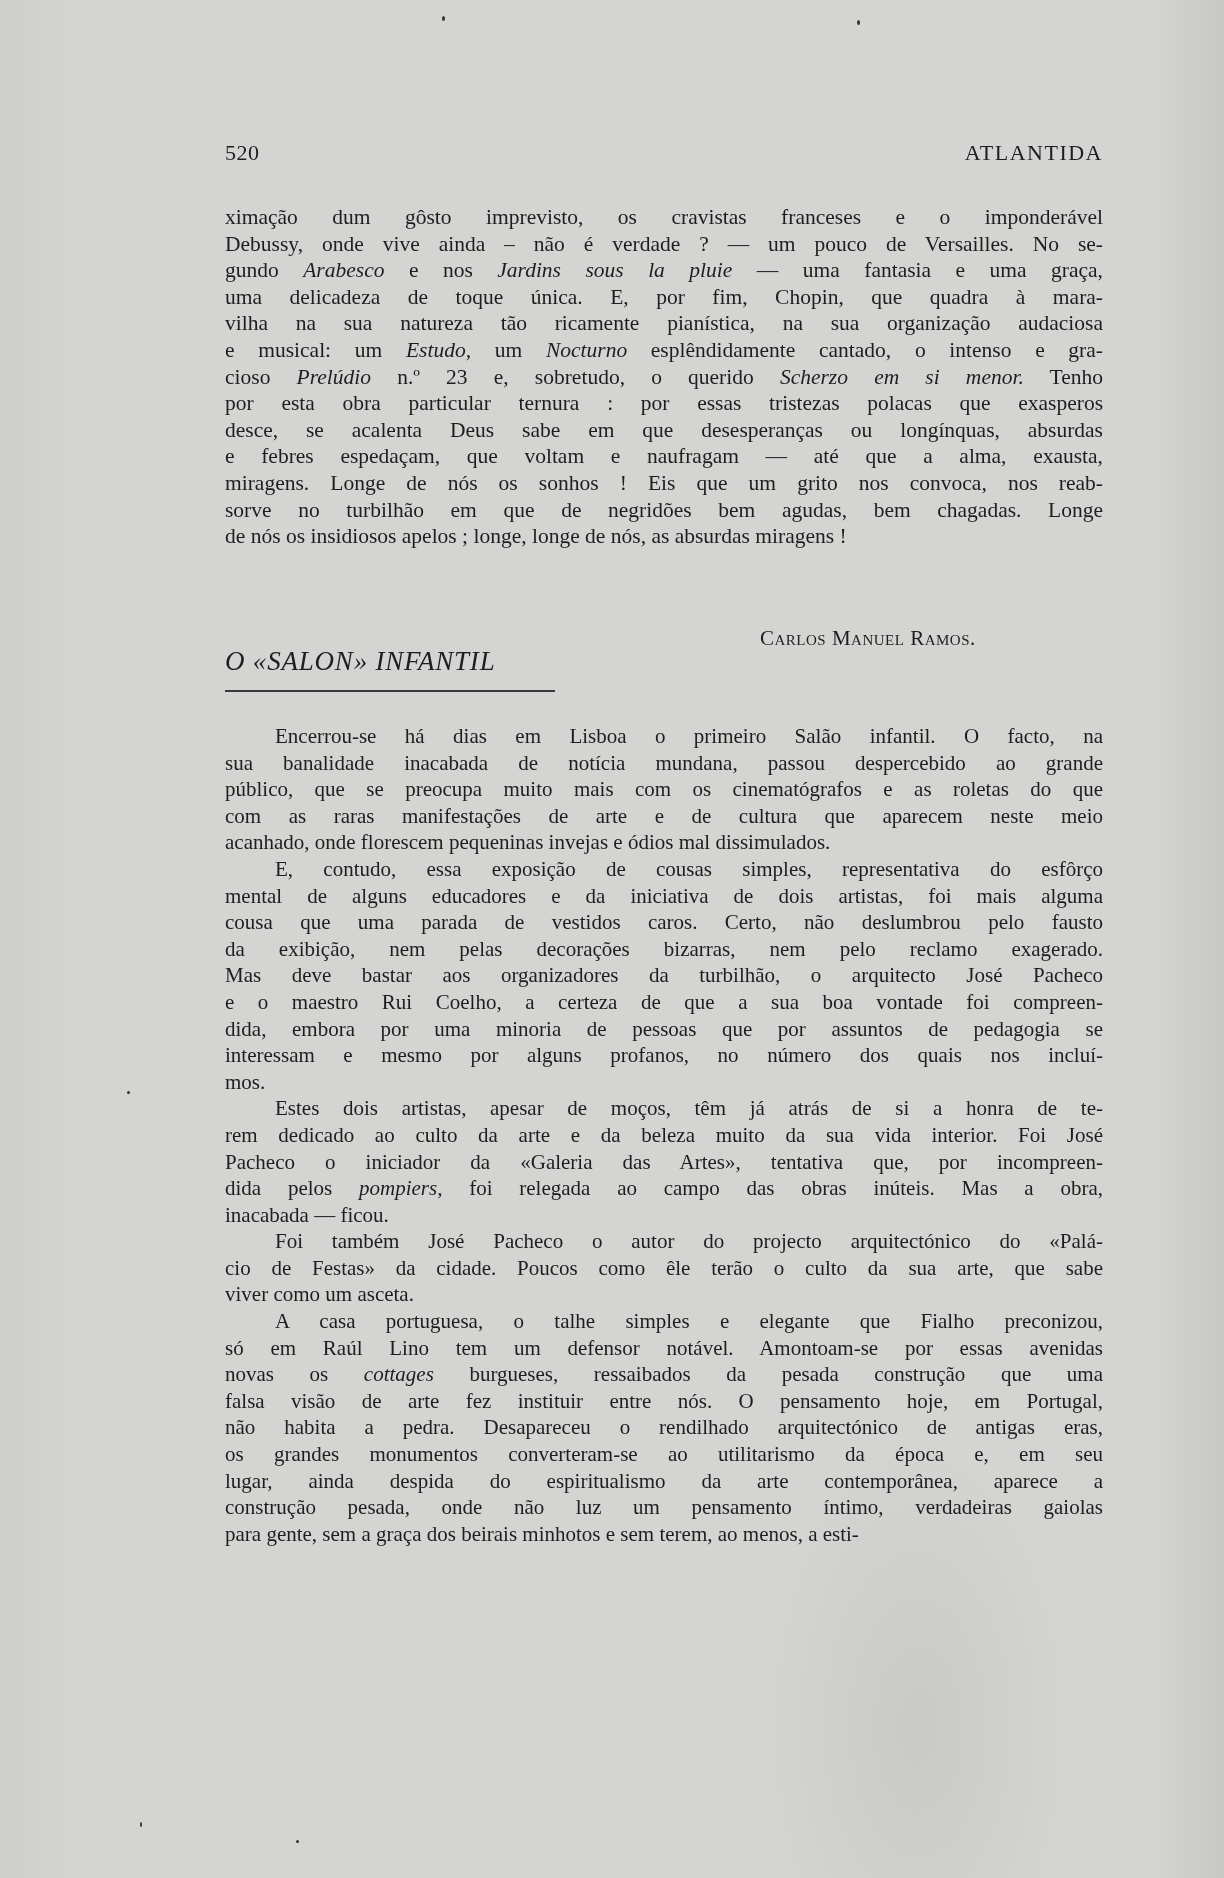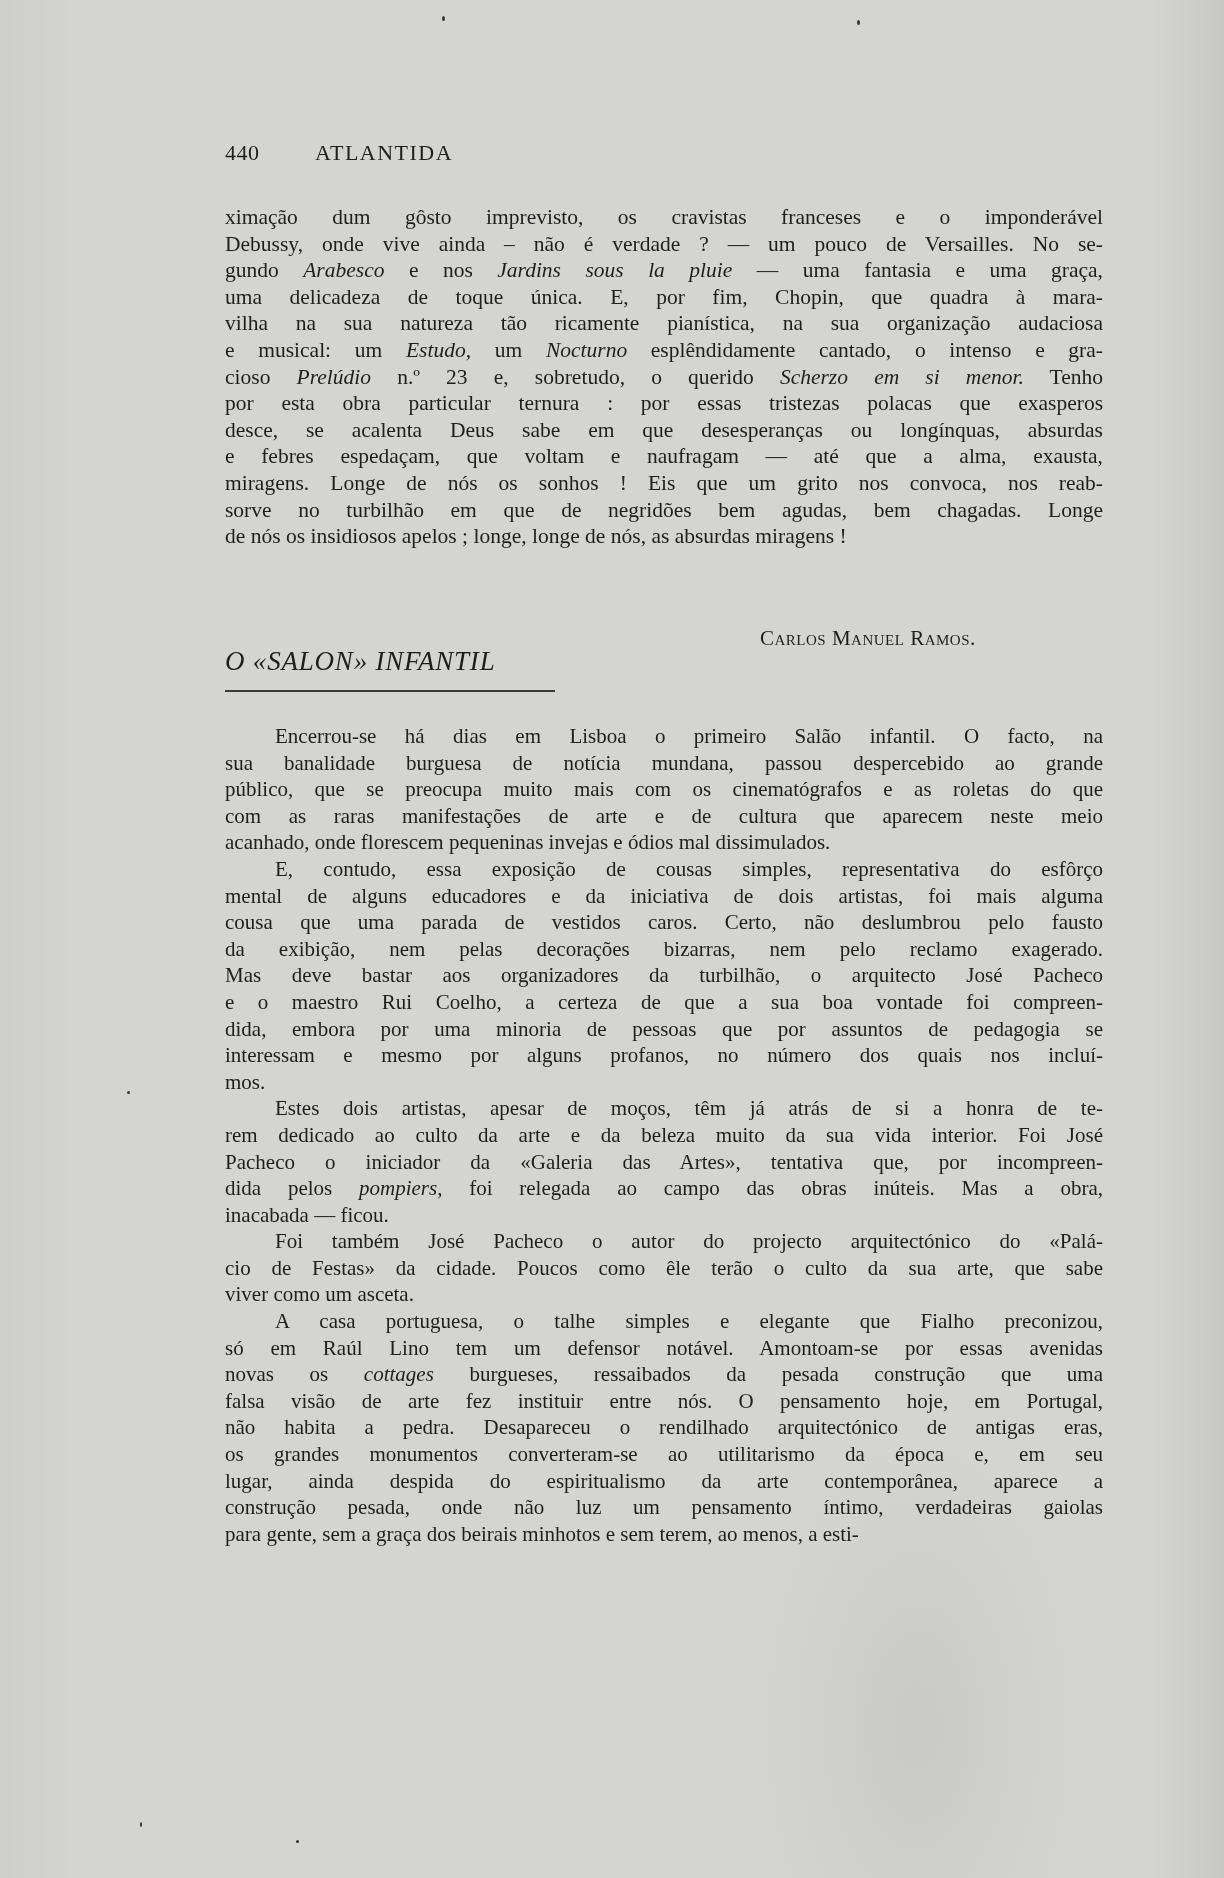--- a/index.html
+++ b/index.html
@@ -9,39 +9,39 @@
     background-image:
       radial-gradient(ellipse at 75% 92%, rgba(150,150,148,0.18), rgba(0,0,0,0) 12%),
       linear-gradient(90deg, rgba(0,0,0,0.03), rgba(0,0,0,0) 6%, rgba(0,0,0,0) 94%, rgba(0,0,0,0.06));
     position: relative;
     color: #1e1e1e;
     font-family: "Liberation Serif", "DejaVu Serif", serif;
   }
   .page { position: absolute; left: 225px; top: 0; width: 878px; }
   .running-head { position: absolute; top: 140px; left: 0; width: 878px; height: 30px; font-size: 22px; }
   .page-number { position: absolute; left: 0; top: 0; letter-spacing: 0.5px; }
-  .journal-title { position: absolute; left: 0; right: 0; text-align: left; top: 0; letter-spacing: 1.5px; padding-left: 90px; }
+  .journal-title { position: absolute; left: 0; right: 0; text-align: right; top: 0; letter-spacing: 1.5px; padding-left: 90px; }
   .block { position: absolute; left: 0; width: 878px; font-size: 21.5px; line-height: 26.6px; text-align: justify; }
   .line { display: block; height: 26.6px; white-space: nowrap; text-align-last: justify; text-align: justify; }
   .line.last { text-align-last: left; }
   .indent { padding-left: 50px; }
   em { font-style: italic; }
   .cond-block { font-size: 21px; transform-origin: left top; }
   .signature { position: absolute; top: 626px; left: 535px; font-size: 21px; letter-spacing: 0.5px; }
   .sc { font-variant: small-caps; }
   .section-title { position: absolute; top: 646px; left: 0; font-size: 27px; font-style: italic; letter-spacing: 0.8px; }
   .title-rule { position: absolute; top: 690px; left: 0; width: 330px; height: 2px; background: #3a3a3a; }
   .speck { position: absolute; background: #333; border-radius: 50%; }
 </style>
 </head>
 <body>
 
 <div class="page">
   <div class="running-head">
-    <span class="page-number">440</span>
+    <span class="page-number">520</span>
     <span class="journal-title">ATLANTIDA</span>
   </div>
 
   <div class="block" id="article1" style="top:204px;">
       <span class="line">ximação dum gôsto imprevisto, os cravistas franceses e o imponderável</span>
       <span class="line">Debussy, onde vive ainda – não é verdade ? — um pouco de Versailles. No se-</span>
       <span class="line">gundo <em>Arabesco</em> e nos <em>Jardins sous la pluie</em> — uma fantasia e uma graça,</span>
       <span class="line">uma delicadeza de toque única. E, por fim, Chopin, que quadra à mara-</span>
       <span class="line">vilha na sua natureza tão ricamente pianística, na sua organização audaciosa</span>
       <span class="line">e musical: um <em>Estudo,</em> um <em>Nocturno</em> esplêndidamente cantado, o intenso e gra-</span>
@@ -54,21 +54,21 @@
       <span class="line last">de nós os insidiosos apelos ; longe, longe de nós, as absurdas miragens !</span>
     </div>
 
   <div class="signature sc">Carlos Manuel Ramos.</div>
 
   <div class="section-title">O «SALON» INFANTIL</div>
   <div class="title-rule"></div>
 
   <div class="block cond-block" id="article2" style="top:723px;">
       <span class="line indent">Encerrou-se há dias em Lisboa o primeiro Salão infantil. O facto, na</span>
-      <span class="line">sua banalidade burguesa de notícia mundana, passou despercebido ao grande</span>
+      <span class="line">sua banalidade inacabada de notícia mundana, passou despercebido ao grande</span>
       <span class="line">público, que se preocupa muito mais com os cinematógrafos e as roletas do que</span>
       <span class="line">com as raras manifestações de arte e de cultura que aparecem neste meio</span>
       <span class="line last">acanhado, onde florescem pequeninas invejas e ódios mal dissimulados.</span>
       <span class="line indent">E, contudo, essa exposição de cousas simples, representativa do esfôrço</span>
       <span class="line">mental de alguns educadores e da iniciativa de dois artistas, foi mais alguma</span>
       <span class="line">cousa que uma parada de vestidos caros. Certo, não deslumbrou pelo fausto</span>
       <span class="line">da exibição, nem pelas decorações bizarras, nem pelo reclamo exagerado.</span>
       <span class="line">Mas deve bastar aos organizadores da turbilhão, o arquitecto José Pacheco</span>
       <span class="line">e o maestro Rui Coelho, a certeza de que a sua boa vontade foi compreen-</span>
       <span class="line">dida, embora por uma minoria de pessoas que por assuntos de pedagogia se</span>

